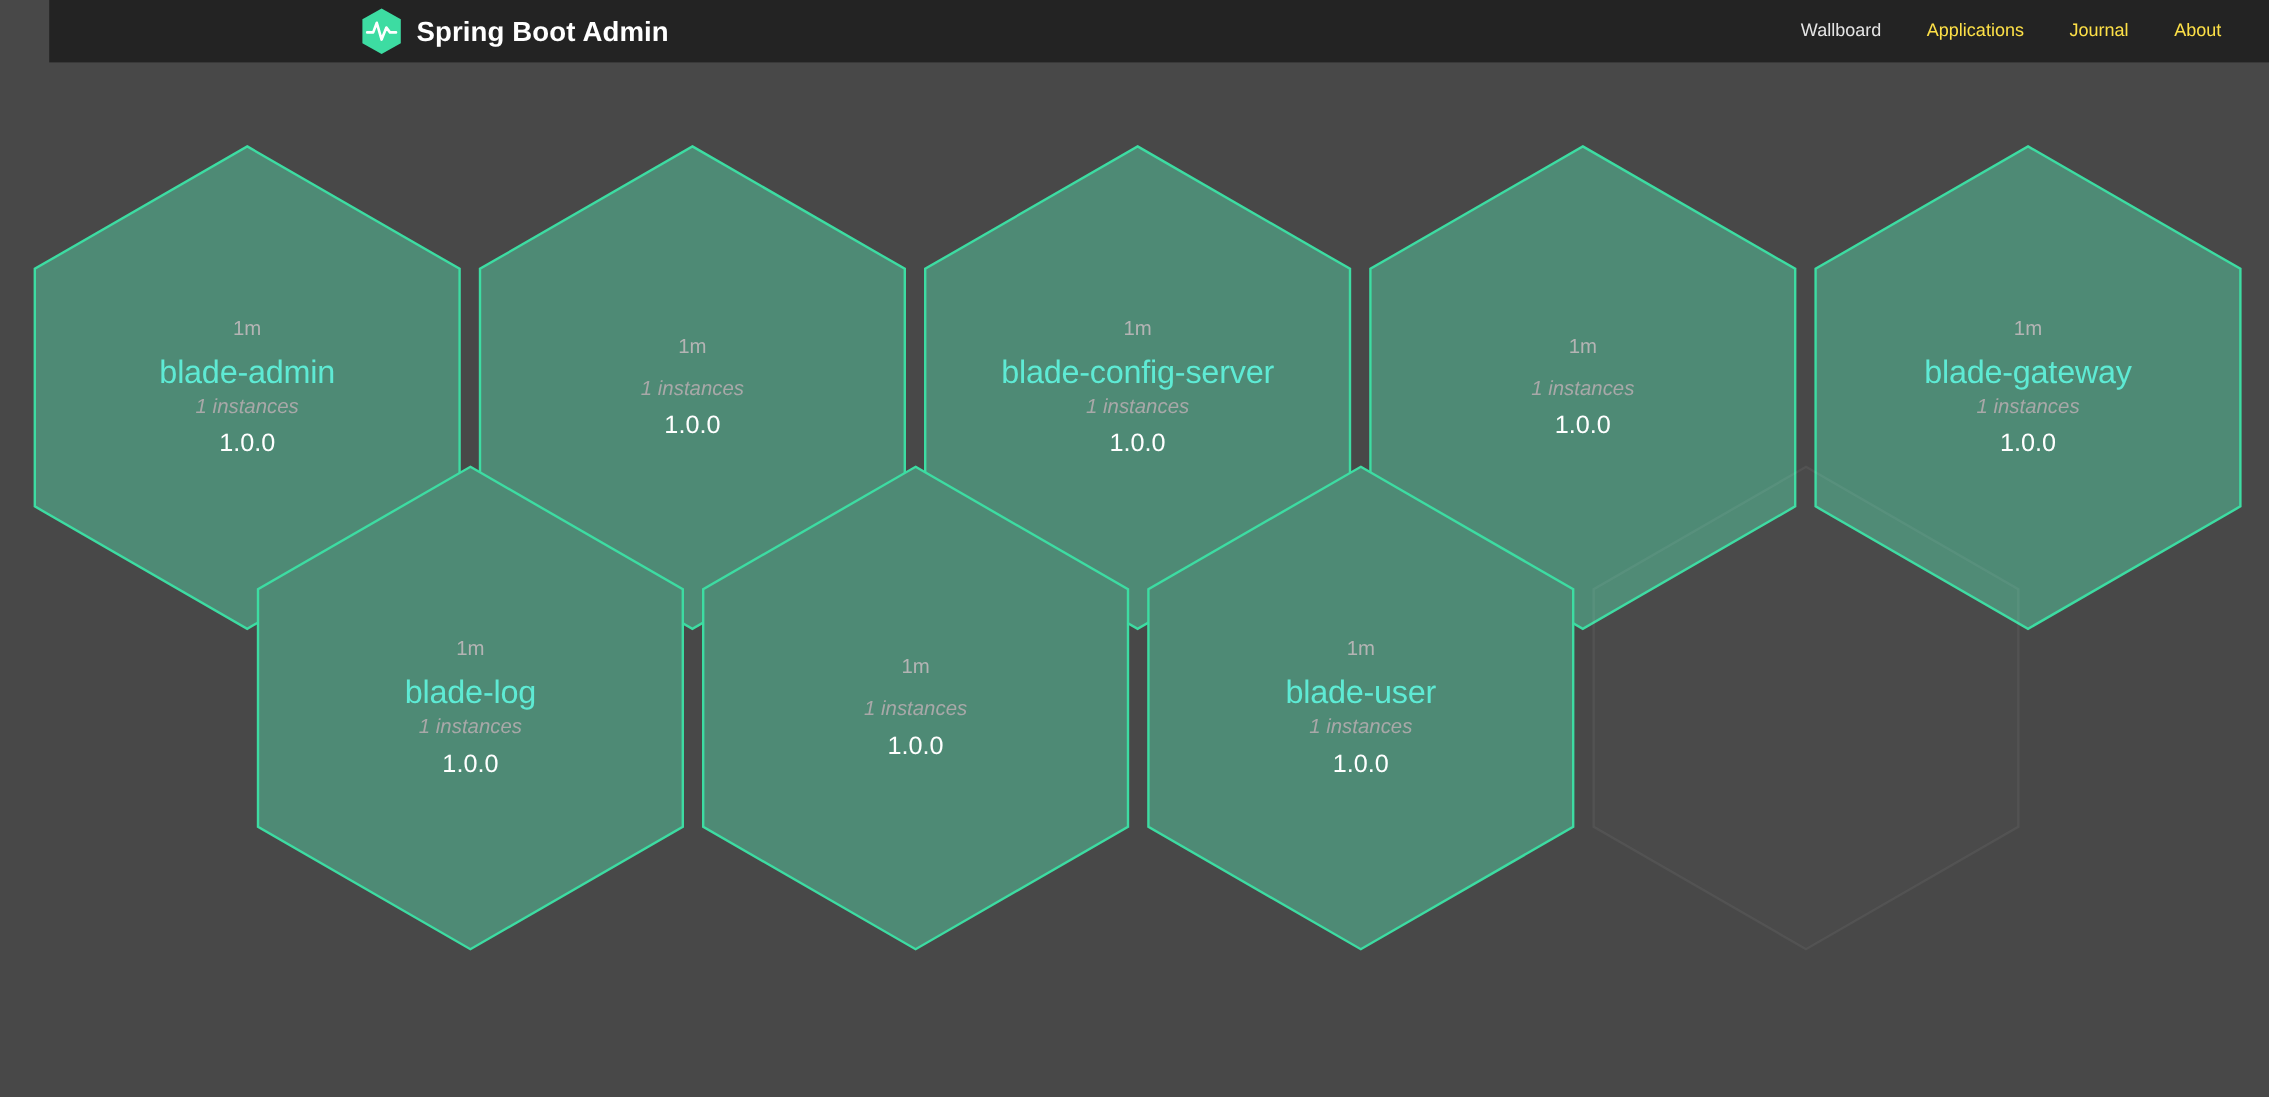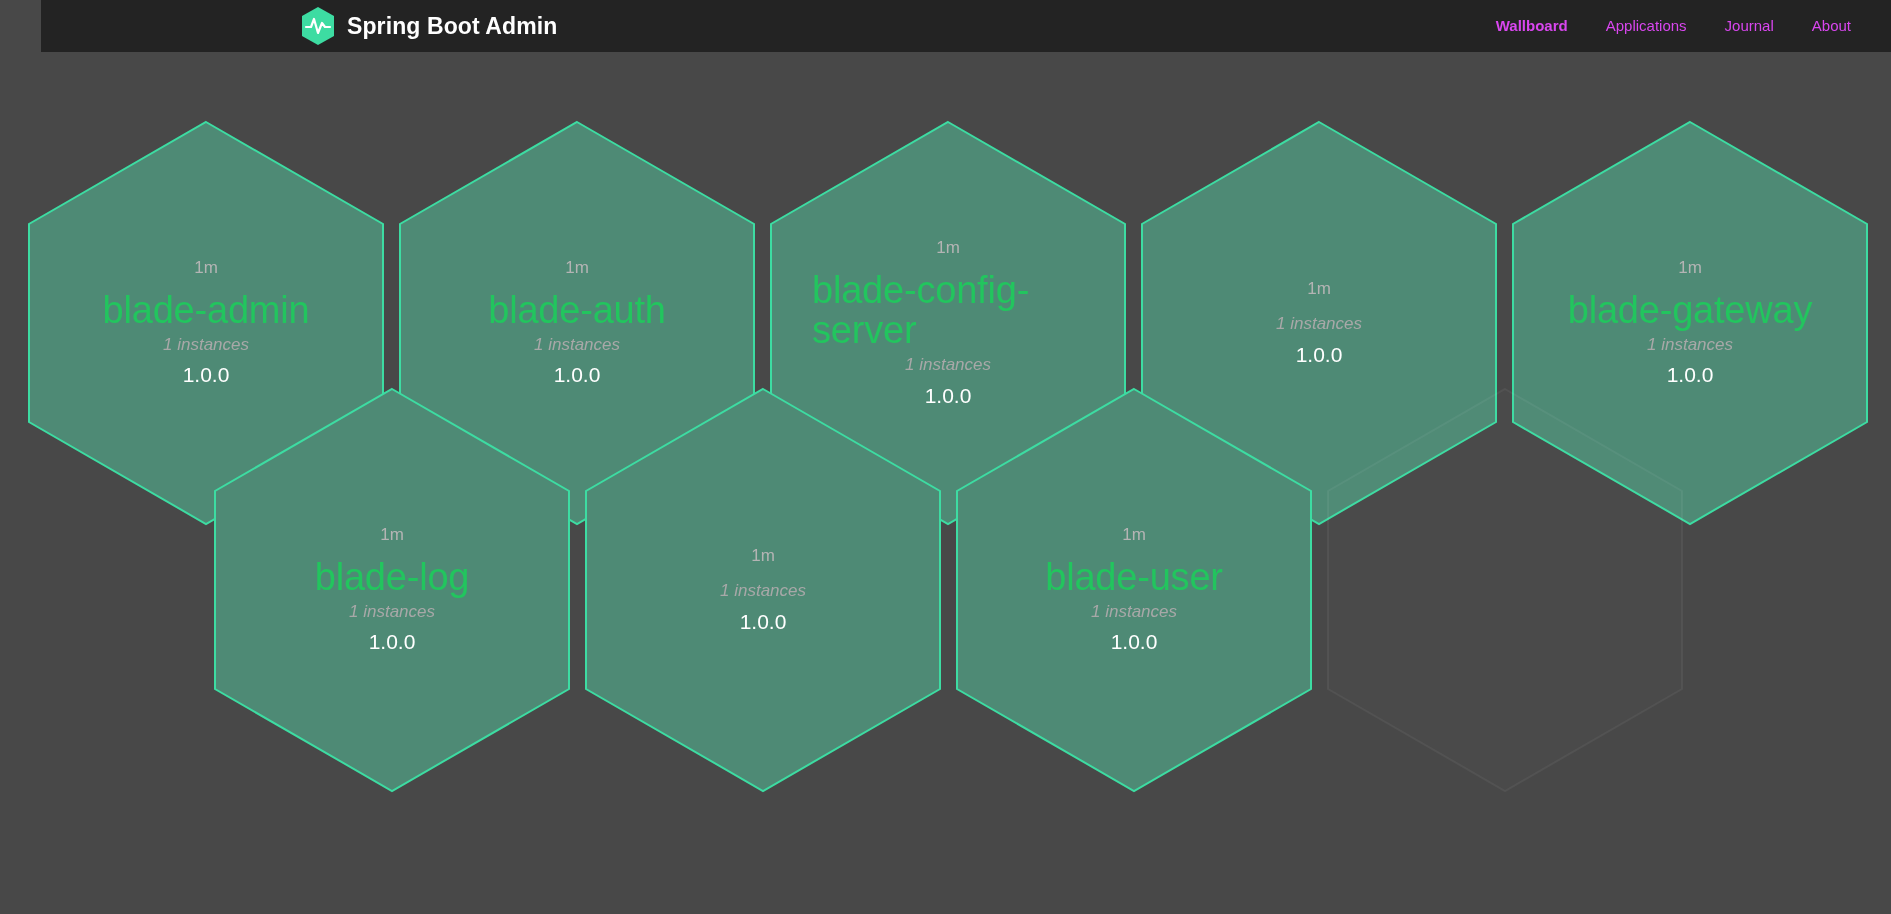--- a/index.html
+++ b/index.html
@@ -54,31 +54,31 @@
 
   .nav-links {
     position: absolute;
     right: 62px;
     display: flex;
     align-items: center;
     gap: 0px;
   }
 
   .nav-link {
-    color: #d946ef;
+    color: #fde047;
     font-size: 15px;
     padding: 0 19px;
     text-decoration: none;
     white-space: nowrap;
     cursor: pointer;
     line-height: 52px;
   }
   .nav-link.active {
-    color: #d946ef;
-    font-weight: 700;
+    color: #e5e5e5;
+    font-weight: 400;
   }
 
   
   .wallboard {
     position: absolute;
     top: 52px; left: 0;
     width: 1891px;
     height: 862px;
     overflow: hidden;
   }
@@ -124,22 +124,22 @@
   }
 
   .hex-uptime {
     color: #b4b4b4;
     font-size: 17px;
     line-height: 1.1;
     margin-bottom: 12px;
   }
 
   .hex-name {
-    color: #22c55e;
-    font-size: 38px;
+    color: #5eead4;
+    font-size: 27px;
     font-weight: 400;
     line-height: 1.07;
     word-break: break-word;
     letter-spacing: -0.2px;
   }
 
   .hex-instances {
     color: #a8a8a8;
     font-size: 17px;
     line-height: 1.1;
@@ -188,21 +188,20 @@
         <div class="hex-instances">1 instances</div>
         <div class="hex-version">1.0.0</div>
       </div>
     </div>
     <div class="hex" style="left: 397px; top: 67px;">
       <svg viewBox="0 0 360 408">
         <polygon points="180,3 357,105 357,303 180,405 3,303 3,105" class="hex-body"></polygon>
       </svg>
       <div class="hex-content">
         <div class="hex-uptime">1m</div>
-        <div class="hex-name">blade-auth</div>
         <div class="hex-instances">1 instances</div>
         <div class="hex-version">1.0.0</div>
       </div>
     </div>
     <div class="hex" style="left: 768px; top: 67px;">
       <svg viewBox="0 0 360 408">
         <polygon points="180,3 357,105 357,303 180,405 3,303 3,105" class="hex-body"></polygon>
       </svg>
       <div class="hex-content">
         <div class="hex-uptime">1m</div>

